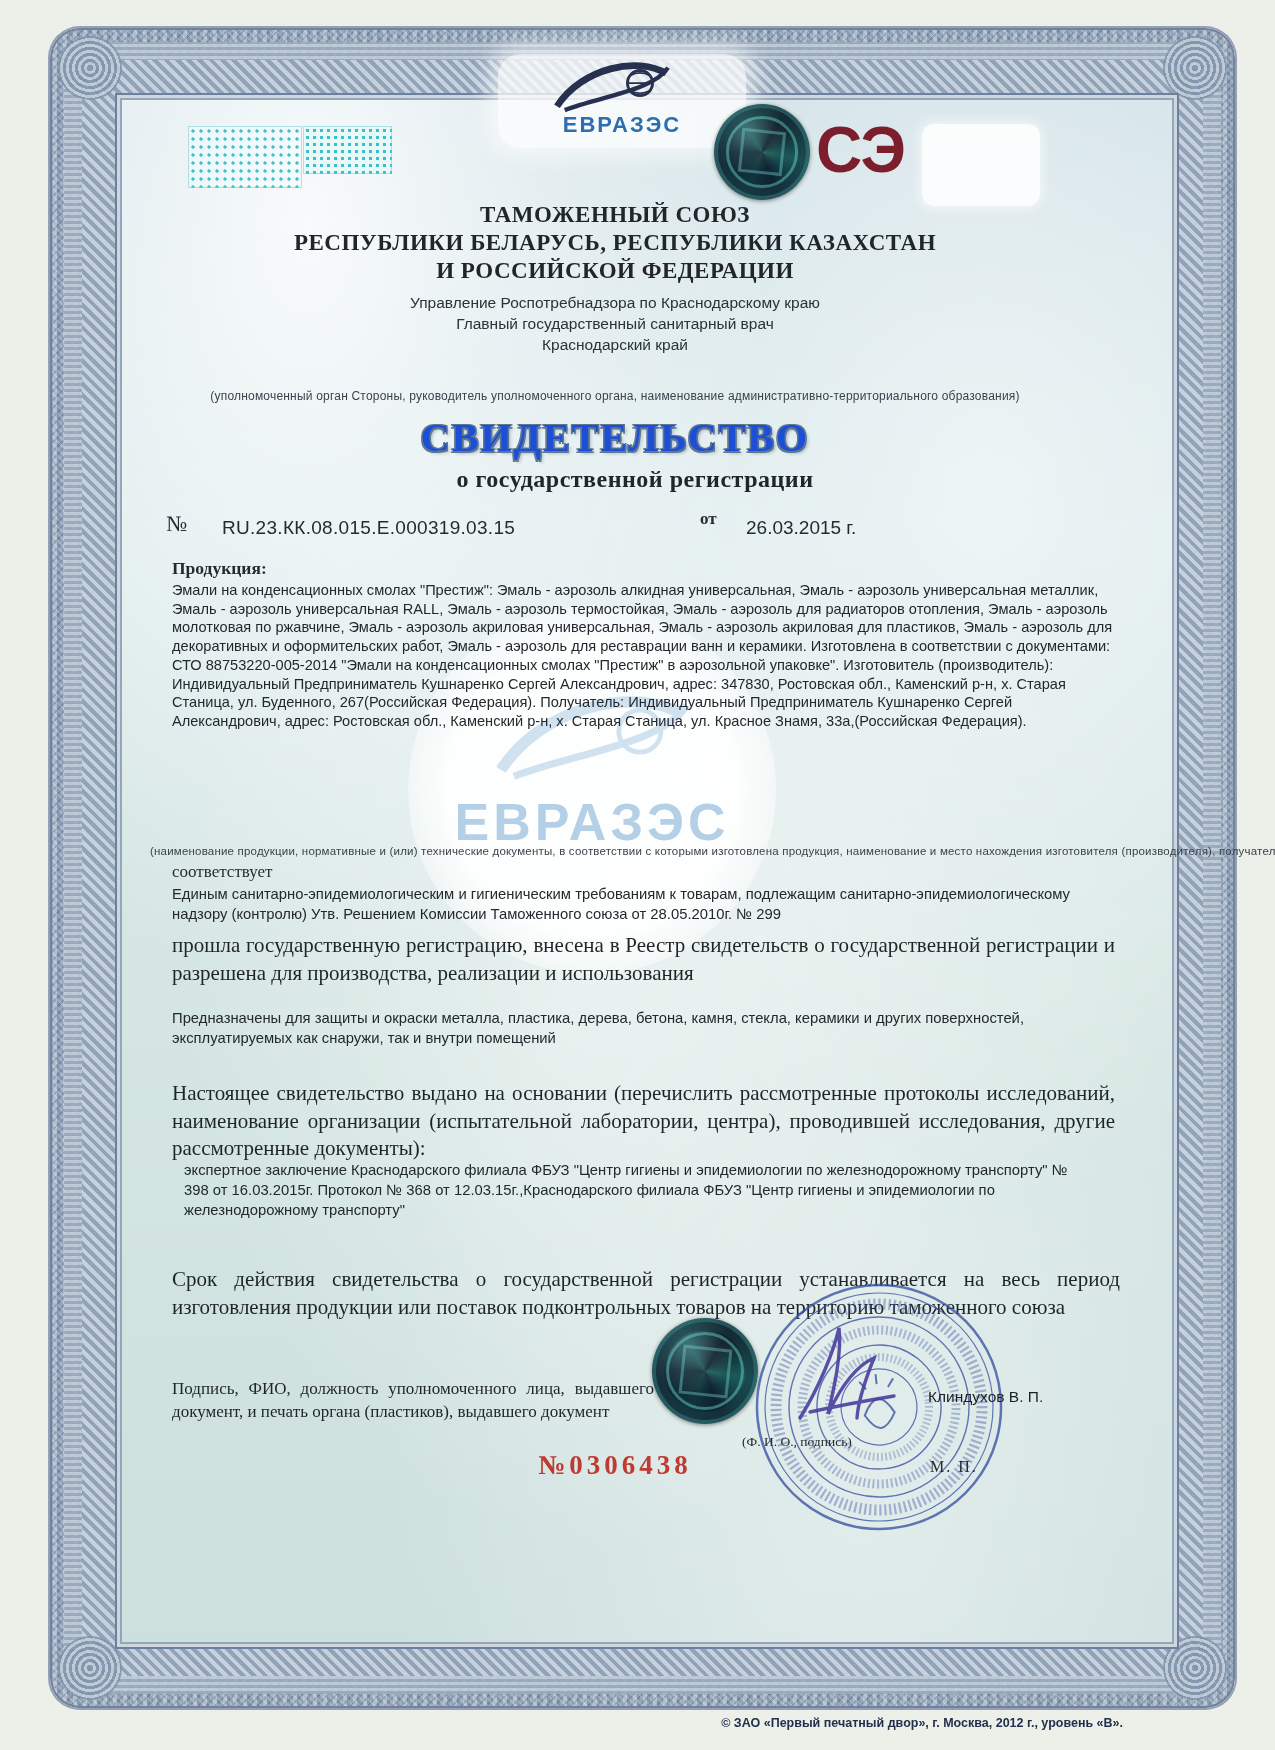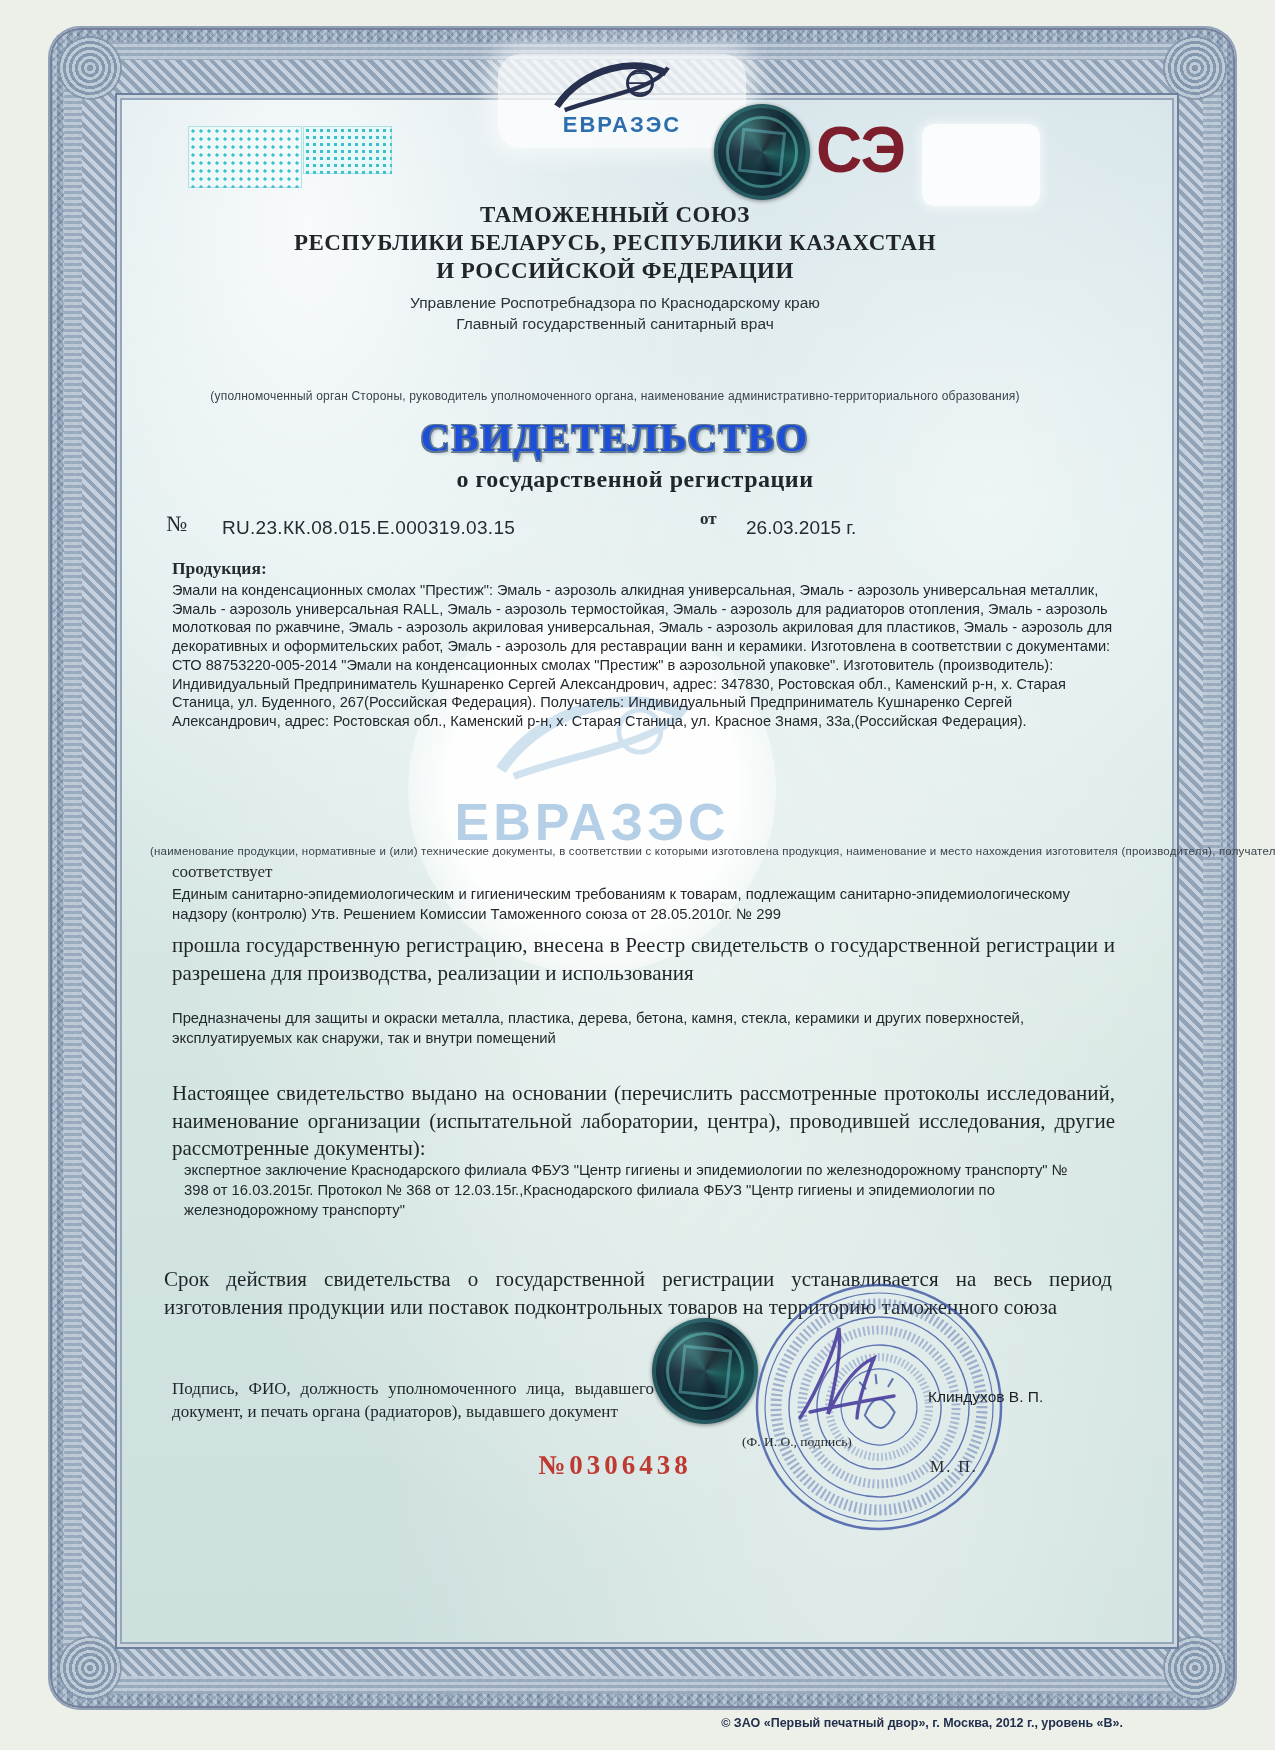--- a/index.html
+++ b/index.html
@@ -118,20 +118,21 @@
   <div class="abs white-patch"></div>
   <div class="abs dotcode" style="left:188px;top:126px;width:112px;height:60px;"></div>
   <div class="abs dotcode dense" style="left:303px;top:126px;width:87px;height:46px;"></div>
 
   <div class="t head-c ttl" style="top:202px;">ТАМОЖЕННЫЙ СОЮЗ</div>
   <div class="t head-c ttl" style="top:230px;">РЕСПУБЛИКИ БЕЛАРУСЬ, РЕСПУБЛИКИ КАЗАХСТАН</div>
   <div class="t head-c ttl" style="top:258px;">И РОССИЙСКОЙ ФЕДЕРАЦИИ</div>
 
   <div class="t head-c auth" style="top:294px;">Управление Роспотребнадзора по Краснодарскому краю</div>
   <div class="t head-c auth" style="top:315px;">Главный государственный санитарный врач</div>
+  <div class="t head-c auth" style="top:336px;">Краснодарский край</div>
 
   <div class="t head-c note" style="top:389px;">(уполномоченный орган Стороны, руководитель уполномоченного органа, наименование административно-территориального образования)</div>
 
   <div class="t head-c cert-title" style="top:414px;">СВИДЕТЕЛЬСТВО</div>
   <div class="t head-c cert-sub" style="top:466px;">о государственной регистрации</div>
 
   <div class="t" style="left:166px;top:511px;font-size:22px;">№</div>
   <div class="t sans" style="left:222px;top:517px;font-size:19px;letter-spacing:.3px;">RU.23.КК.08.015.Е.000319.03.15</div>
   <div class="t" style="left:700px;top:509px;font-weight:700;font-size:17px;">от</div>
   <div class="t sans" style="left:746px;top:517px;font-size:19px;">26.03.2015 г.</div>
@@ -142,23 +143,23 @@
 
   <div class="t" style="left:172px;top:862px;font-size:17px;">соответствует</div>
   <div class="t body-sans2" style="left:172px;top:884px;width:945px;">Единым санитарно-эпидемиологическим и гигиеническим требованиям к товарам, подлежащим санитарно-эпидемиологическому надзору (контролю) Утв. Решением Комиссии Таможенного союза от 28.05.2010г. № 299</div>
 
   <div class="t statement just" style="left:172px;top:932px;width:943px;">прошла государственную регистрацию, внесена в Реестр свидетельств о государственной регистрации и разрешена для производства, реализации и использования</div>
   <div class="t body-sans2" style="left:172px;top:1008px;width:935px;">Предназначены для защиты и окраски металла, пластика, дерева, бетона, камня, стекла, керамики и других поверхностей, эксплуатируемых как снаружи, так и внутри помещений</div>
 
   <div class="t statement just" style="left:172px;top:1080px;width:943px;">Настоящее свидетельство выдано на основании (перечислить рассмотренные протоколы исследований, наименование организации (испытательной лаборатории, центра), проводившей исследования, другие рассмотренные документы):</div>
   <div class="t body-sans2" style="left:184px;top:1160px;width:905px;">экспертное заключение Краснодарского филиала ФБУЗ "Центр гигиены и эпидемиологии по железнодорожному транспорту" № 398 от 16.03.2015г. Протокол № 368 от 12.03.15г.,Краснодарского филиала ФБУЗ "Центр гигиены и эпидемиологии по железнодорожному транспорту"</div>
 
-  <div class="t statement just" style="left:164px;top:1266px;width:948px;">Срок действия свидетельства о государственной регистрации устанавливается на весь период изготовления продукции или поставок подконтрольных товаров на территорию таможенного союза</div>
+  <div class="t statement just" style="left:172px;top:1266px;width:948px;">Срок действия свидетельства о государственной регистрации устанавливается на весь период изготовления продукции или поставок подконтрольных товаров на территорию таможенного союза</div>
 
-  <div class="t statement just" style="left:172px;top:1378px;width:482px;font-size:17px;line-height:22.5px;">Подпись, ФИО, должность уполномоченного лица, выдавшего документ, и печать органа (радиаторов), выдавшего документ</div>
+  <div class="t statement just" style="left:172px;top:1378px;width:482px;font-size:17px;line-height:22.5px;">Подпись, ФИО, должность уполномоченного лица, выдавшего документ, и печать органа (пластиков), выдавшего документ</div>
   <div class="abs holo over" style="left:652px;top:1318px;width:106px;height:106px;"></div>
 
   <svg class="abs over" style="left:748px;top:1276px;width:262px;height:262px;opacity:.78;transform:rotate(-6deg);" viewBox="0 0 262 262">
     <g fill="none" stroke="#3952a3">
       <circle cx="131" cy="131" r="122" stroke-width="2.5"></circle>
       <circle cx="131" cy="131" r="114" stroke-width="1.2"></circle>
       <circle cx="131" cy="131" r="103" stroke-width="11" stroke-dasharray="2.2 2.8" opacity=".5"></circle>
       <circle cx="131" cy="131" r="90" stroke-width="1.4"></circle>
       <circle cx="131" cy="131" r="77" stroke-width="9" stroke-dasharray="2 2.6" opacity=".45"></circle>
       <circle cx="131" cy="131" r="62" stroke-width="1.4"></circle>

